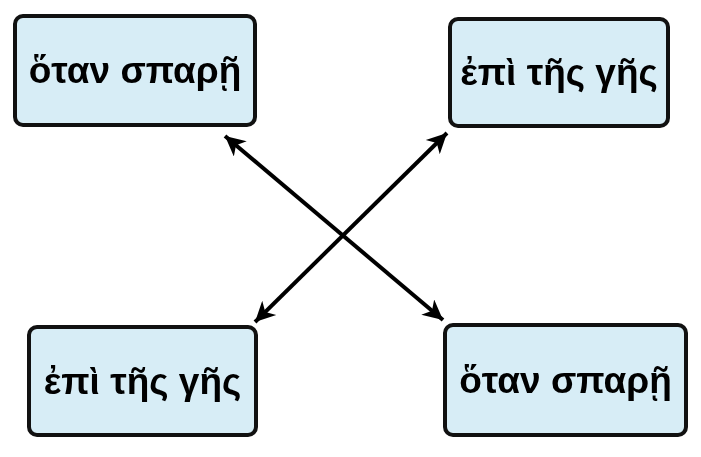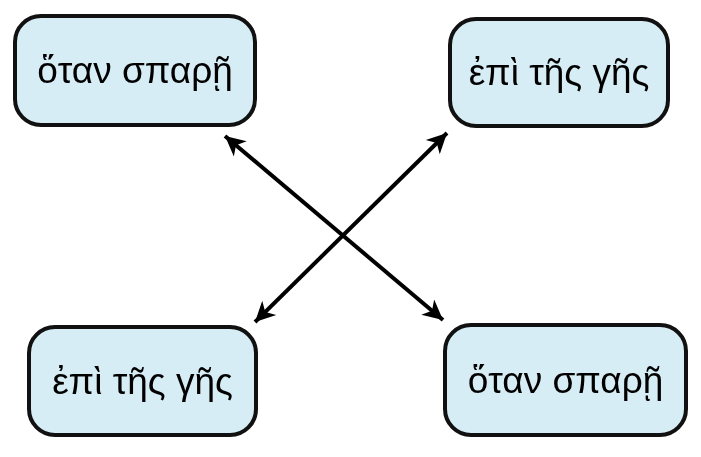--- a/index.html
+++ b/index.html
@@ -21,28 +21,29 @@
     top: 0;
     width: 701px;
     height: 457px;
     pointer-events: none;
   }
   .node {
     position: absolute;
     box-sizing: border-box;
     background: #d7edf6;
     border: 4px solid #111111;
-    border-radius: 28px;
+    border-radius: 10px;
     display: flex;
     align-items: center;
     justify-content: center;
     color: #000000;
     font-size: 37px;
     line-height: 1;
     white-space: nowrap;
+    font-weight: bold;
   }
   .node-tl { left: 13px;  top: 14px;  width: 244px; height: 113px; }
   .node-tr { left: 448px; top: 17px;  width: 222px; height: 111px; }
   .node-bl { left: 27px;  top: 325px; width: 231px; height: 112px; }
   .node-br { left: 443px; top: 323px; width: 245px; height: 114px; }
 </style>
 </head>
 <body>
 
 <div class="canvas">

